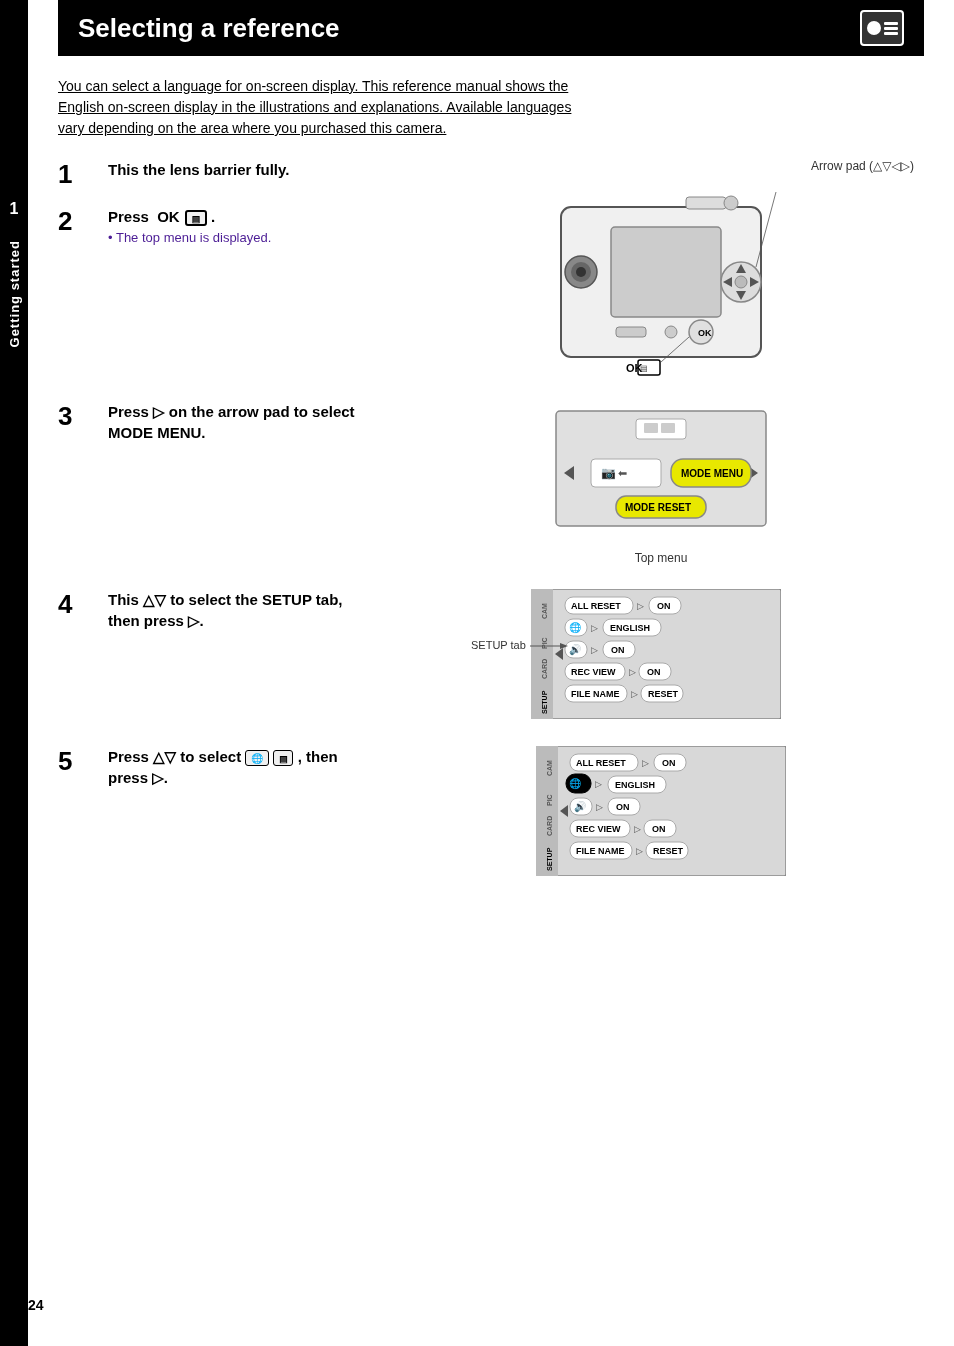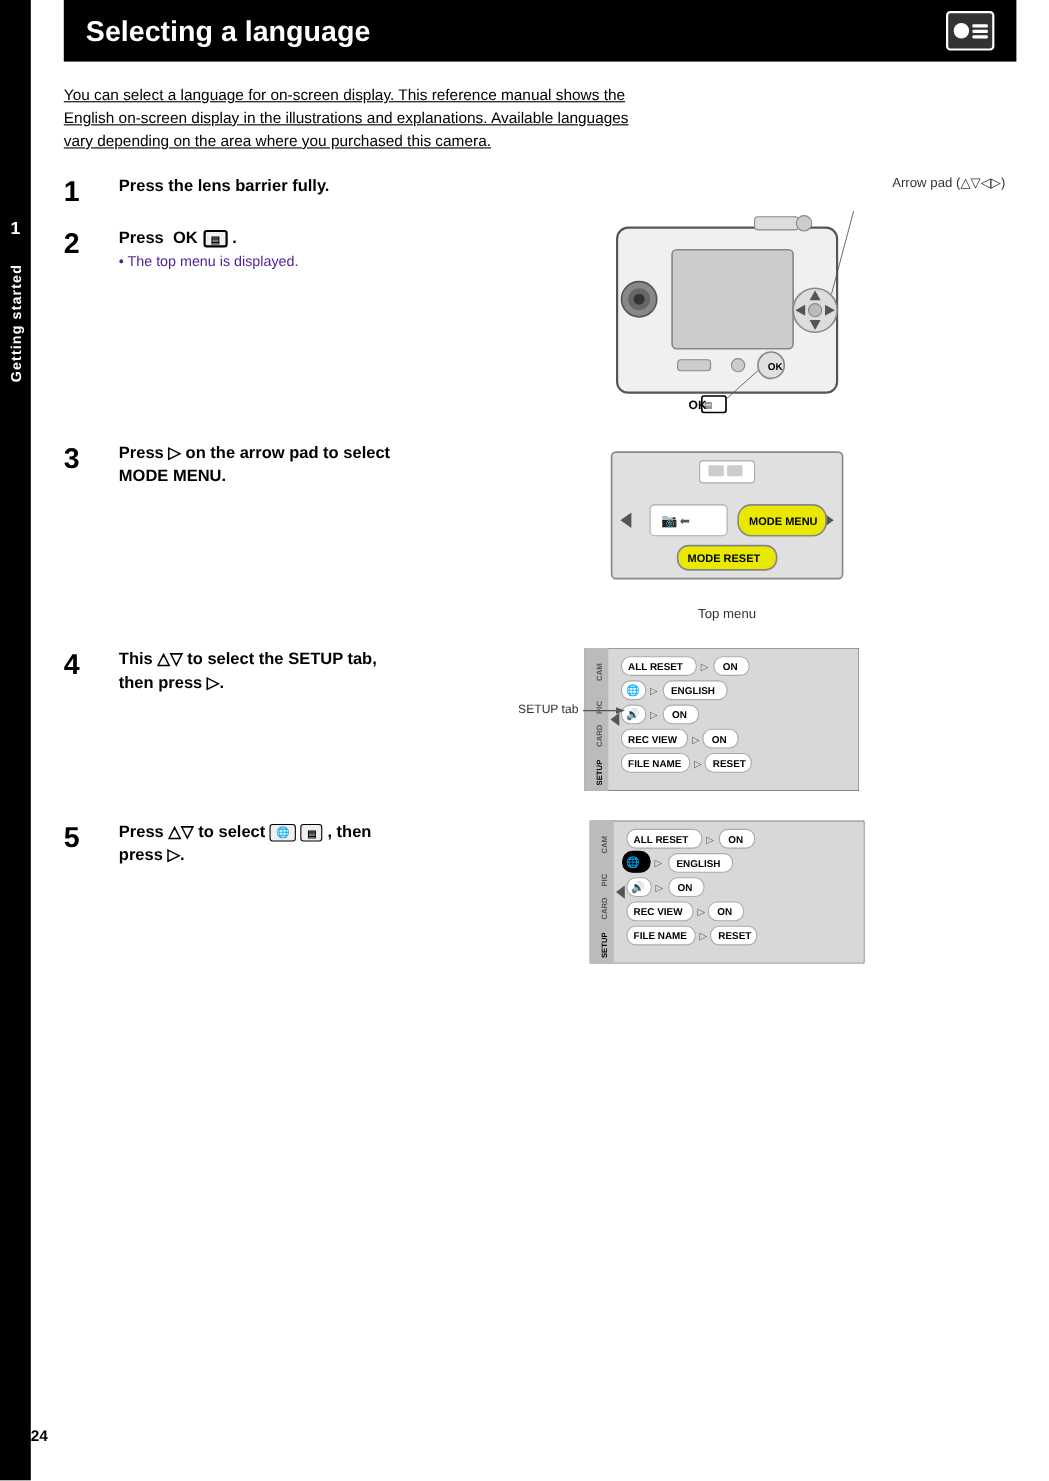--- a/index.html
+++ b/index.html
@@ -164,42 +164,42 @@
 <body>
 
 <div class="sidebar">
   <span class="sidebar-num">1</span>
   <span class="sidebar-label">Getting started</span>
 </div>
 
 <div class="content">
 
   <div class="title-bar">
-    <span>Selecting a language</span>
+    <span>Selecting a reference</span>
     <div class="title-icon">
       <div class="title-icon-inner">
         <div class="title-icon-circle"></div>
         <div class="title-icon-lines">
           <div class="title-icon-line"></div>
           <div class="title-icon-line"></div>
           <div class="title-icon-line"></div>
         </div>
       </div>
     </div>
   </div>
 
   <p class="intro">You can select a language for on-screen display. This reference manual shows the English on-screen display in the illustrations and explanations. Available languages vary depending on the area where you purchased this camera.</p>
 
   <div class="two-col">
     <div class="col-left">
 
       <div class="step-row">
         <div class="step-number">1</div>
         <div class="step-content">
-          <div class="step-title bold">Press the lens barrier fully.</div>
+          <div class="step-title bold">This the lens barrier fully.</div>
         </div>
       </div>
 
       <div class="step-row">
         <div class="step-number">2</div>
         <div class="step-content">
           <div class="step-title bold">
             <span>Press&nbsp; OK</span>
             <span style="display:inline-block;width:22px;height:16px;border:2px solid #000;border-radius:3px;vertical-align:middle;margin-left:1px;background:#f0f0f0;text-align:center;line-height:14px;font-size:9px;">▤</span>
             <span>.</span>

